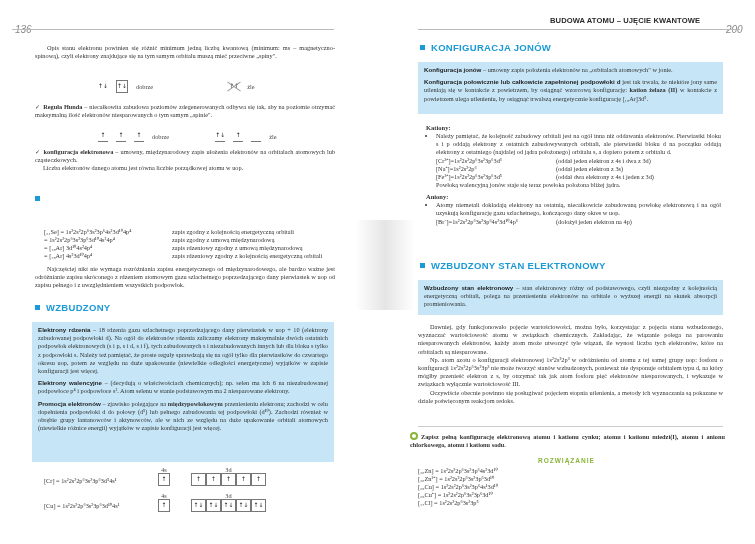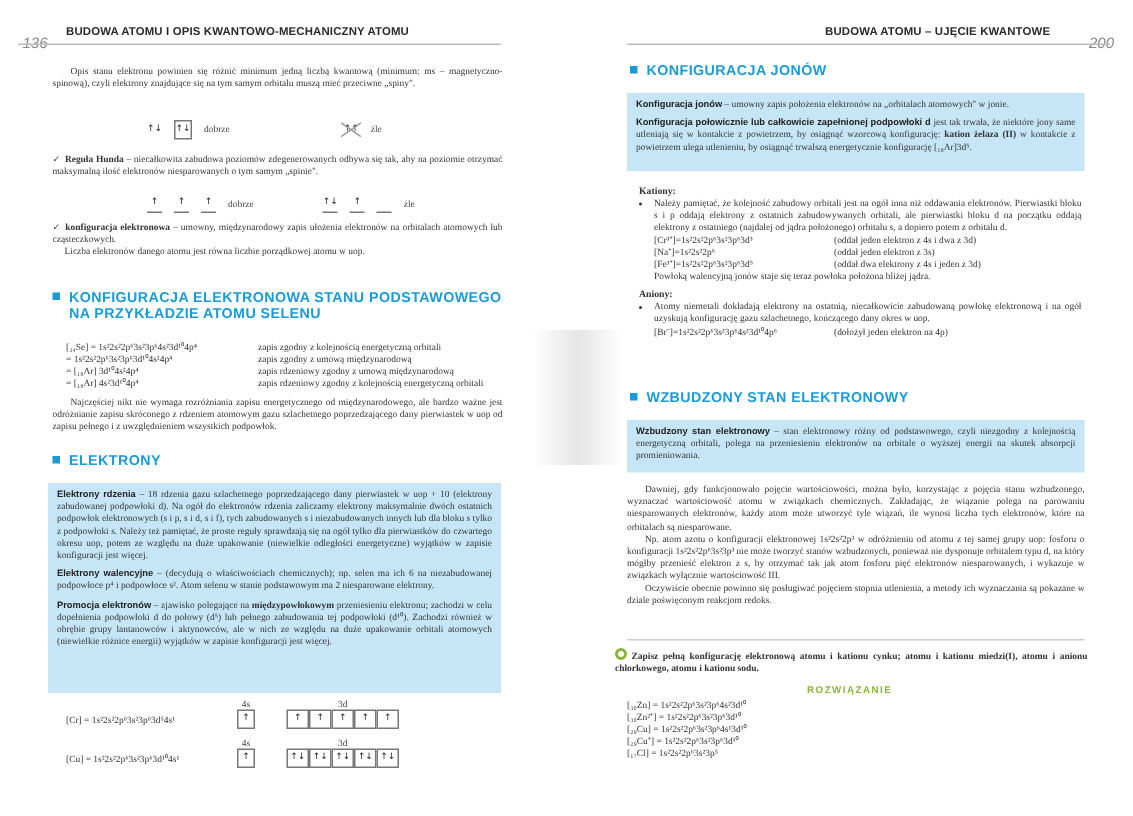--- a/index.html
+++ b/index.html
@@ -33,21 +33,20 @@
   li{font-size:6.3px;line-height:8.2px;text-align:justify;}
   .divider{position:absolute;height:1px;background:#ccc;}
 </style>
 </head>
 <body>
 
 <div class="gutter"></div>
 
 <div class="page left">
   <div class="pnum" style="left:15px;">136</div>
-  <div class="hdr" style="left:44px;">BUDOWA ATOMU I OPIS KWANTOWO-MECHANICZNY ATOMU</div>
   <div class="hrule" style="left:12px;width:322px;"></div>
 
   <div class="blk" style="left:35px;top:44px;width:300px;">
     <p class="ind">Opis stanu elektronu powinien się różnić minimum jedną liczbą kwantową (minimum: ms – magnetyczno-spinową), czyli elektrony znajdujące się na tym samym orbitalu muszą mieć przeciwne „spiny".</p>
   </div>
 
   <div class="orbrow" style="left:98px;top:80px;">
     <span class="orb" style="border:none;">↑↓</span>
     <span class="orb">↑↓</span>
     <span class="lab">dobrze</span>
@@ -71,22 +70,21 @@
     <span class="orb" style="border:none;border-bottom:1px solid #777;"></span>
     <span class="lab">źle</span>
   </div>
 
   <div class="blk" style="left:35px;top:148px;width:300px;">
     <p><span class="check">✓</span><b>konfiguracja elektronowa</b><span> – umowny, międzynarodowy zapis ułożenia elektronów na orbitalach atomowych lub cząsteczkowych.</span></p>
     <p style="padding-left:8px;">Liczba elektronów danego atomu jest równa liczbie porządkowej atomu w uop.</p>
   </div>
 
   <div class="sec" style="left:35px;top:193px;">
-    <span class="sq"></span><span>KONFIGURACJA ELEKTRONOWA STANU PODSTAWOWEGO</span><br>
-    <span style="padding-left:11px;">NA PRZYKŁADZIE ATOMU SELENU</span>
+    <span class="sq"></span><br>
   </div>
 
   <div class="blk cfg" style="left:44px;top:228px;width:290px;" id="se-rows">
       <div class="twocol">
         <span class="c1" style="width: 128px;">[₃₄Se] = 1s²2s²2p⁶3s²3p⁶4s²3d¹⁰4p⁴</span>
         <span>zapis zgodny z kolejnością energetyczną orbitali</span>
       </div>
       <div class="twocol">
         <span class="c1" style="width: 128px;">= 1s²2s²2p⁶3s²3p⁶3d¹⁰4s²4p⁴</span>
         <span>zapis zgodny z umową międzynarodową</span>
@@ -99,21 +97,21 @@
         <span class="c1" style="width: 128px;">= [₁₈Ar] 4s²3d¹⁰4p⁴</span>
         <span>zapis rdzeniowy zgodny z kolejnością energetyczną orbitali</span>
       </div>
     </div>
 
   <div class="blk" style="left:35px;top:265px;width:300px;">
     <p class="ind">Najczęściej nikt nie wymaga rozróżniania zapisu energetycznego od międzynarodowego, ale bardzo ważne jest odróżnianie zapisu skróconego z rdzeniem atomowym gazu szlachetnego poprzedzającego dany pierwiastek w uop od zapisu pełnego i z uwzględnieniem wszystkich podpowłok.</p>
   </div>
 
   <div class="sec" style="left:35px;top:302px;">
-    <span class="sq"></span><span>ELEKTRONY</span>
+    <span class="sq"></span><span>WZBUDZONY</span>
   </div>
 
   <div class="box" style="left:32px;top:322px;width:302px;height:140px;">
     <p><span class="term">Elektrony rdzenia</span><span> – 18 rdzenia gazu szlachetnego poprzedzającego dany pierwiastek w uop + 10 (elektrony zabudowanej podpowłoki d). Na ogół do elektronów rdzenia zaliczamy elektrony maksymalnie dwóch ostatnich podpowłok elektronowych (s i p, s i d, s i f), tych zabudowanych s i niezabudowanych innych lub dla bloku s tylko z podpowłoki s. Należy też pamiętać, że proste reguły sprawdzają się na ogół tylko dla pierwiastków do czwartego okresu uop, potem ze względu na duże upakowanie (niewielkie odległości energetyczne) wyjątków w zapisie konfiguracji jest więcej.</span></p>
     <p><span class="term">Elektrony walencyjne</span><span> – (decydują o właściwościach chemicznych); np. selen ma ich 6 na niezabudowanej podpowłoce p⁴ i podpowłoce s². Atom selenu w stanie podstawowym ma 2 niesparowane elektrony.</span></p>
     <p><span class="term">Promocja elektronów</span><span> – zjawisko polegające na </span><b>międzypowłokowym</b><span> przeniesieniu elektronu; zachodzi w celu dopełnienia podpowłoki d do połowy (d⁵) lub pełnego zabudowania tej podpowłoki (d¹⁰). Zachodzi również w obrębie grupy lantanowców i aktynowców, ale w nich ze względu na duże upakowanie orbitali atomowych (niewielkie różnice energii) wyjątków w zapisie konfiguracji jest więcej.</span></p>
   </div>
 
   <div class="blk" style="left:44px;top:466px;width:300px;" id="orb-rows">
       <div style="display: flex; align-items: flex-end; margin-bottom: 6px;">

